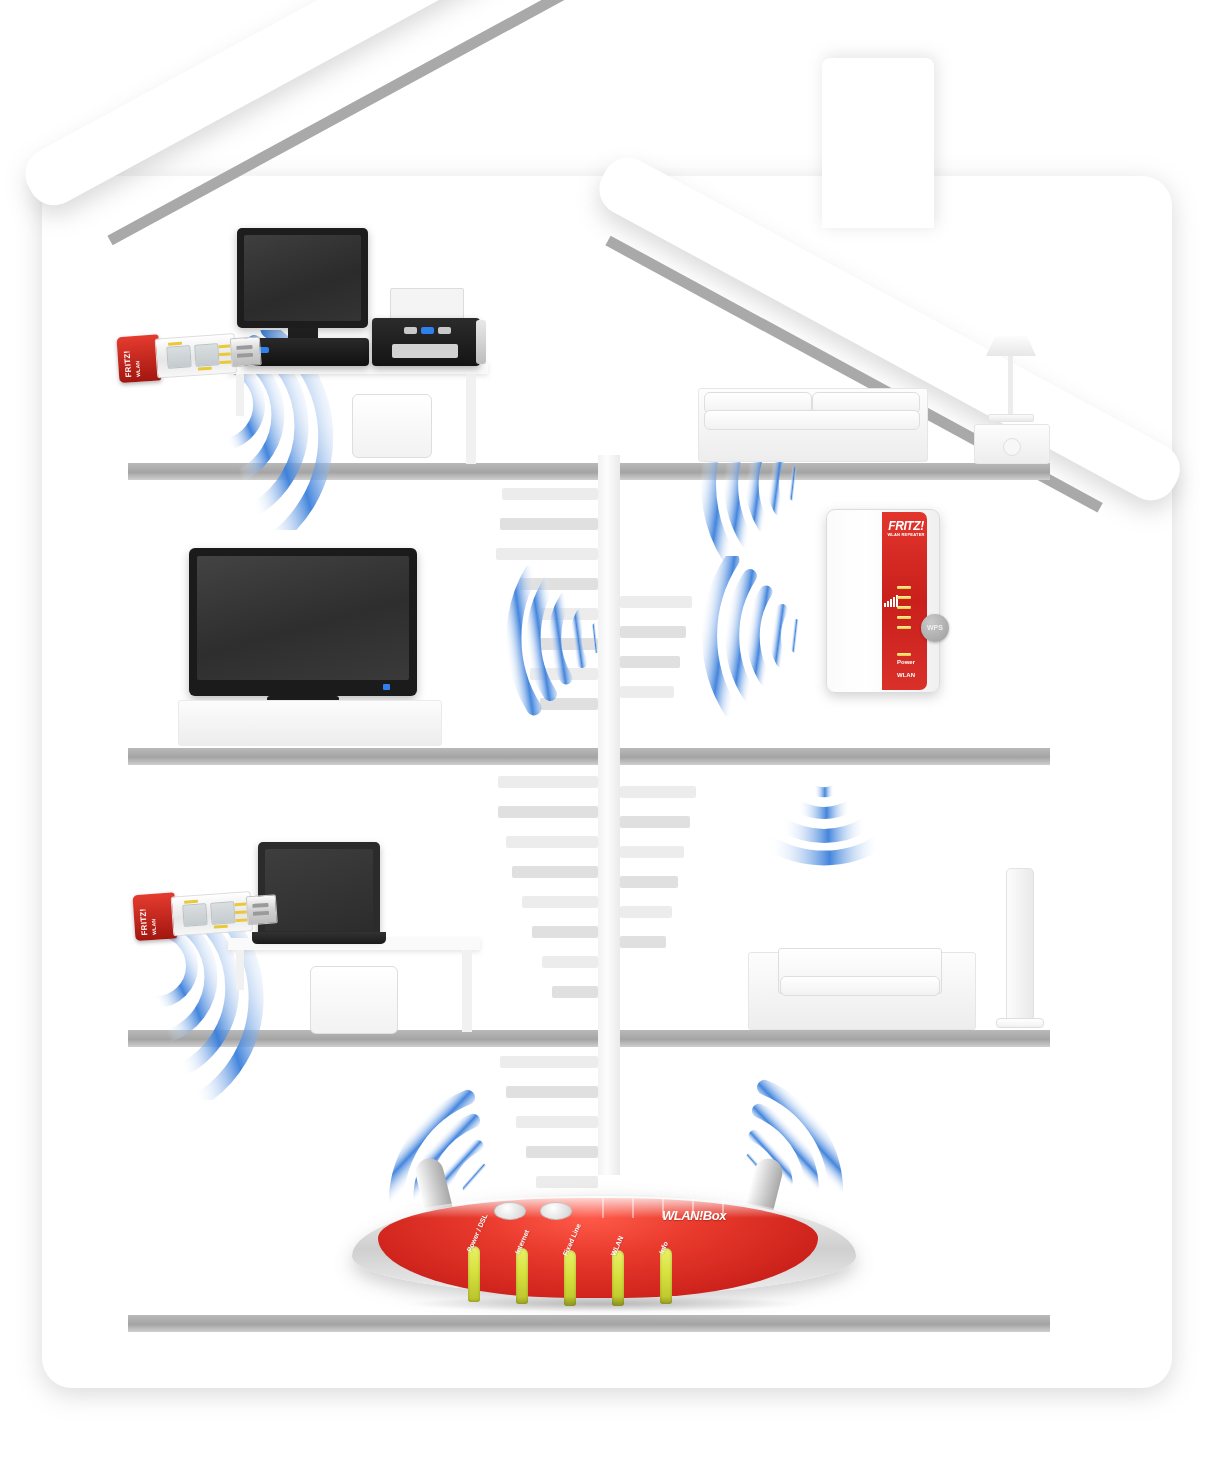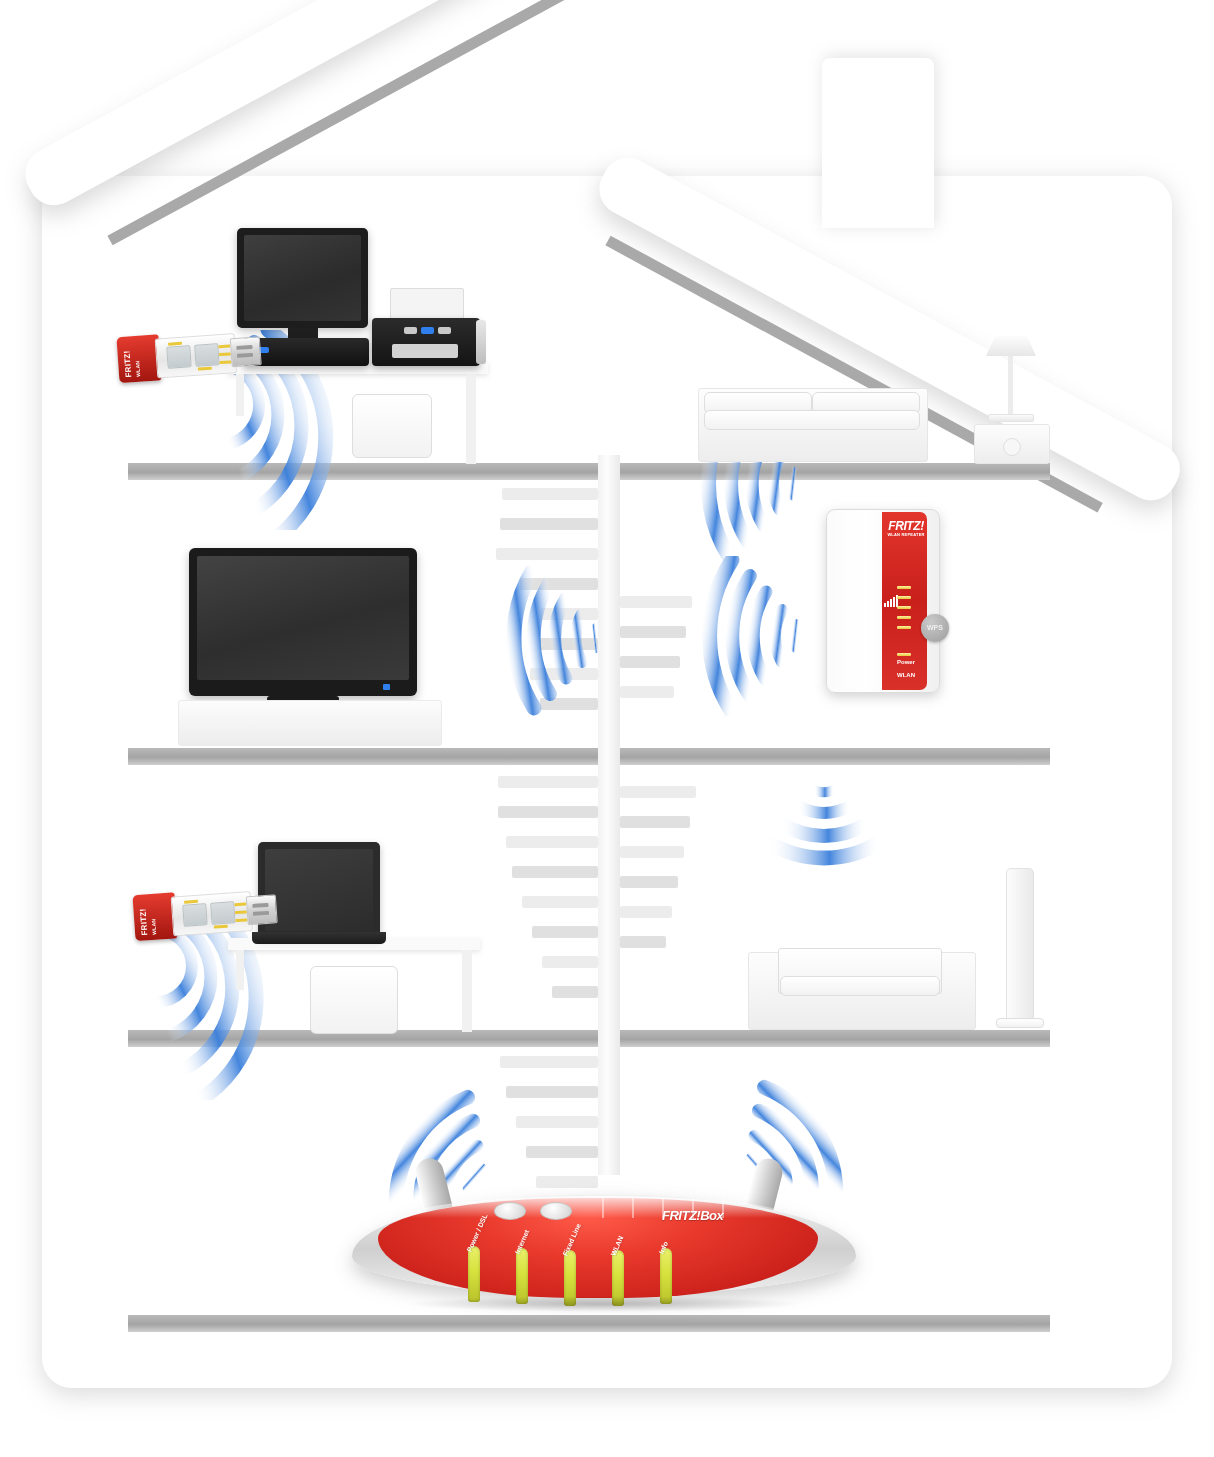--- a/index.html
+++ b/index.html
@@ -526,21 +526,21 @@
 
       <div class="rt-btn" style="left:150px;"></div>
       <div class="rt-btn" style="left:196px;"></div>
 
       <div class="rt-vent" style="left:258px;"></div>
       <div class="rt-vent" style="left:288px;"></div>
       <div class="rt-vent" style="left:318px;"></div>
       <div class="rt-vent" style="left:348px;"></div>
       <div class="rt-vent" style="left:378px;"></div>
 
-      <div class="rt-brand">FRITZ!Box</div>
+      <div class="rt-brand">WLAN!Box</div>
 
       <div class="rt-ledslot" style="left:124px;top:96px;"></div>
       <div class="rt-ledslot" style="left:172px;top:98px;"></div>
       <div class="rt-ledslot" style="left:220px;top:100px;"></div>
       <div class="rt-ledslot" style="left:268px;top:100px;"></div>
       <div class="rt-ledslot" style="left:316px;top:98px;"></div>
 
       <div class="rt-ledlabel" style="left:128px;top:96px;">Power / DSL</div>
       <div class="rt-ledlabel" style="left:176px;top:98px;">Internet</div>
       <div class="rt-ledlabel" style="left:224px;top:100px;">Fixed Line</div>

